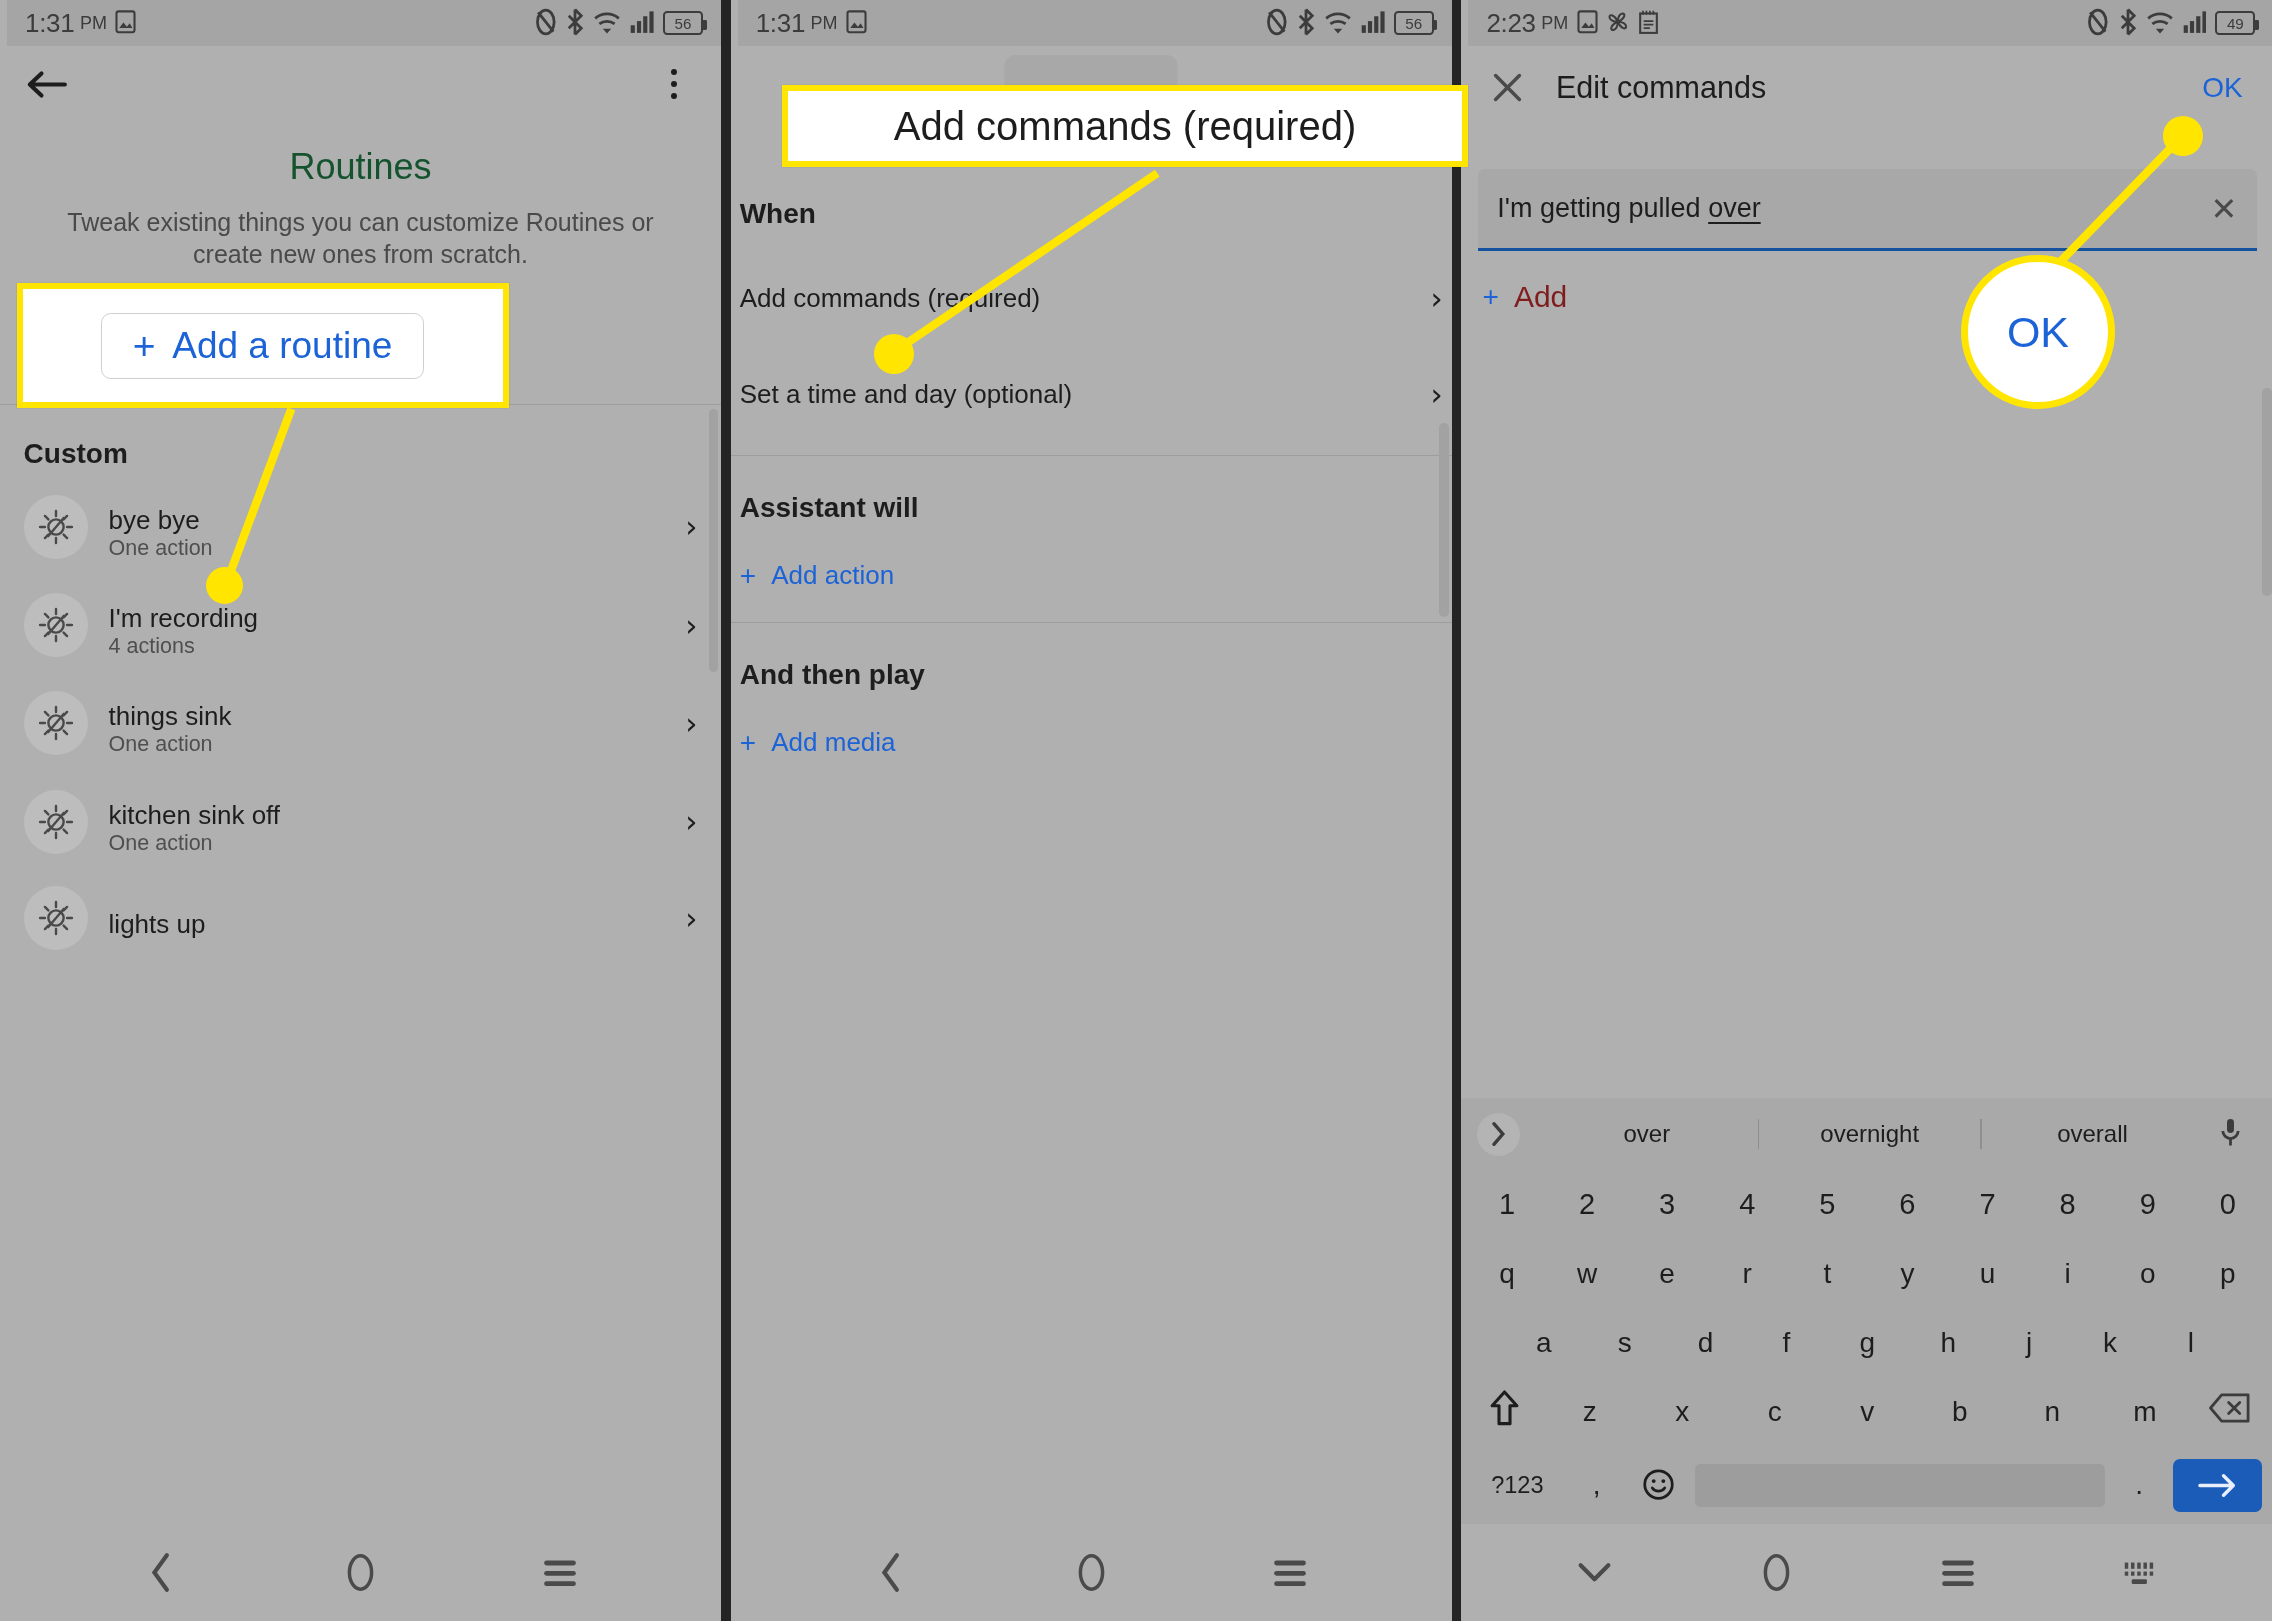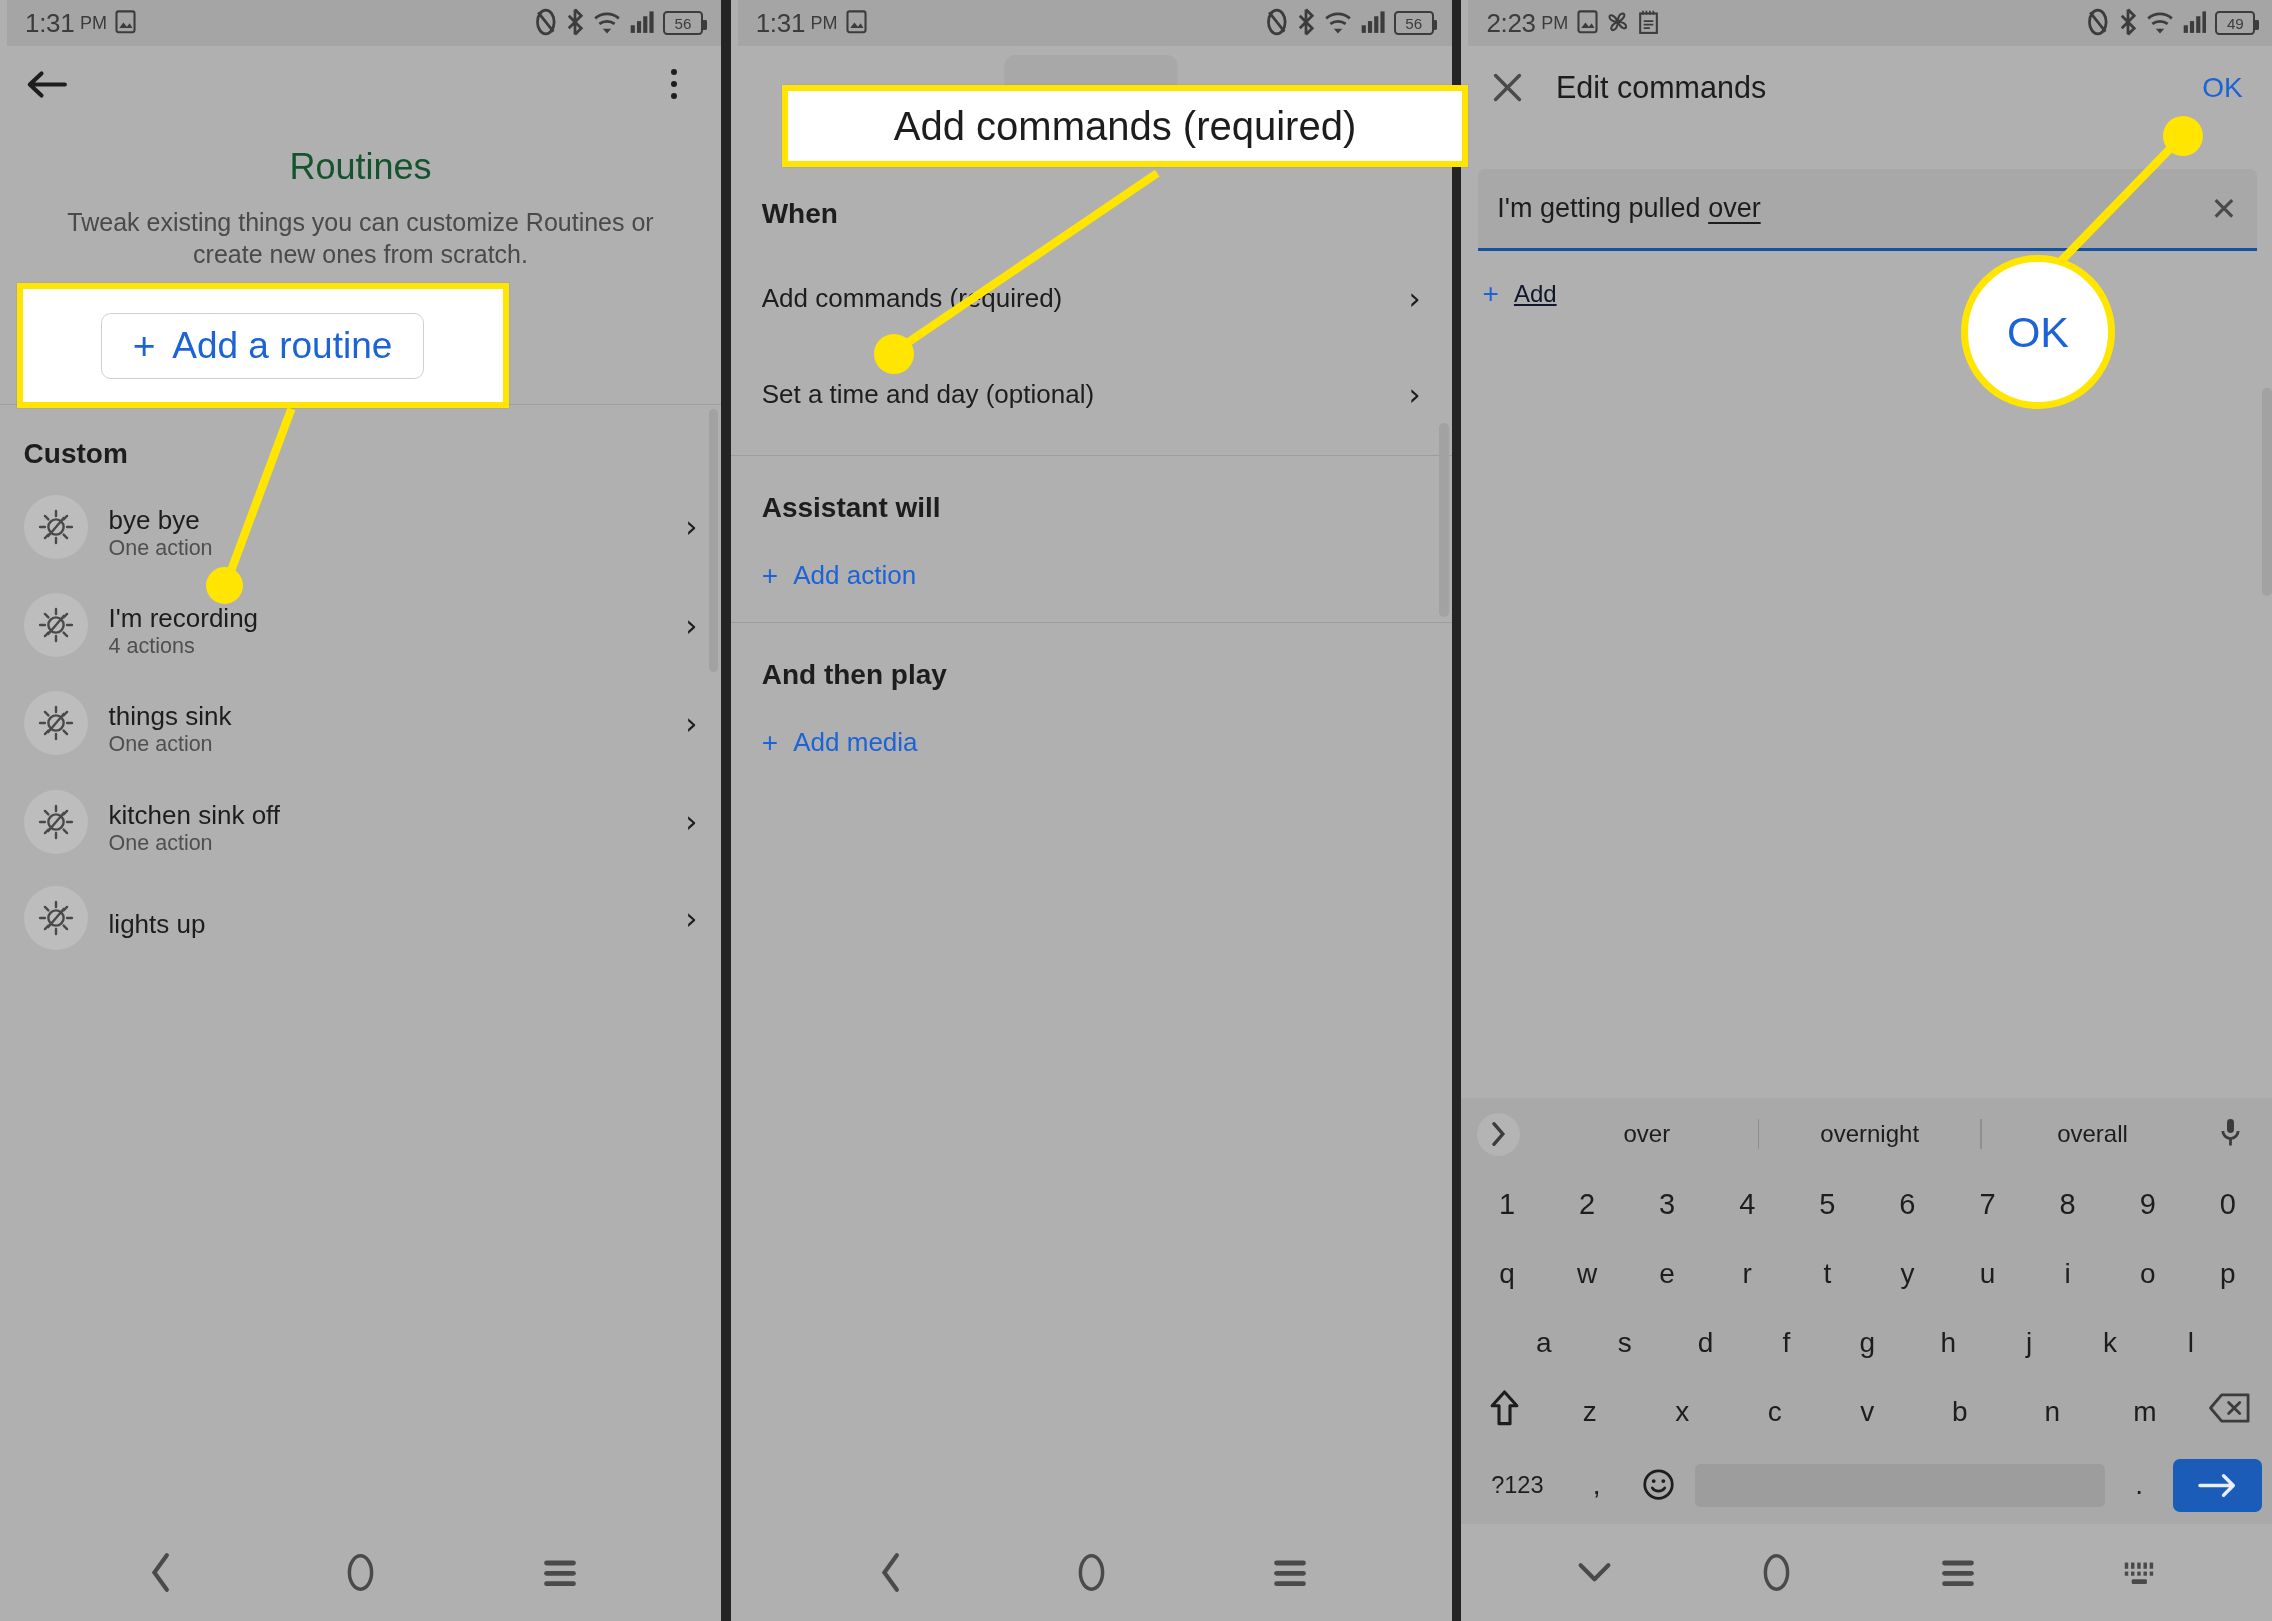--- a/index.html
+++ b/index.html
@@ -52,21 +52,21 @@
   .row-ic { width:64px; height:64px; border-radius:50%; background:#bdbdbd;
     display:flex; align-items:center; justify-content:center; flex:0 0 auto; }
   .row-txt { flex:1 1 auto;margin-top:12px; }
   .row-t { font-size:26px; color:#1d1d1d; }
   .row-s { font-size:21.5px; color:#4f4f4f; margin-top:5.5px; }
   .chev { font-size:30.5px; color:#1d1d1d; font-family:"DejaVu Sans", sans-serif; }
 
   
   .p2-pill { position:absolute; left:50%; transform:translateX(-50%); top:55px;
     width:173px; height:39px; border-radius:11px; background:#a8a8a8; }
-  .grp { padding:0 31px; }
+  .grp { padding:0 9px; }
   .grp-h { font-size:28px; font-weight:bold; color:#1d1d1d; padding:26px 0 0 0; }
   .lrow { display:flex; align-items:center; justify-content:space-between;
     padding:30.5px 0 30.5px 0; }
   .lrow span.t { font-size:26px; color:#1d1d1d; }
   .addlink { display:flex; align-items:center; gap:15.2px; padding:25px 0 30.5px 0; }
   .addlink .plus { font-size:28px; color:#1b63d6; line-height:1; }
   .addlink .lbl { font-size:26px; color:#1b63d6; }
   .hr { height:1.4px; background:#9d9d9d; }
 
   
@@ -75,21 +75,21 @@
   .p3-ok { font-size:28px; color:#1b63d6; padding-right:9.7px; }
   .cmdfield { margin:40px 16.6px 0 16.6px; background:#a8a8a8; border-radius:7px 7px 0 0;
     border-bottom:3.5px solid #14519f; display:flex; align-items:center;
     padding:23.6px 19.4px; gap:14px; }
   .cmdfield .val { flex:1 1 auto; font-size:27px; color:#1d1d1d; }
   .cmdfield .val u { text-decoration-style:solid; text-decoration-color:#1d1d1d;
     text-underline-offset:4.9px; }
   .clear-x { font-size:32px; color:#4a4a4a; line-height:1; }
   .p3-add { display:flex; align-items:center; gap:15.2px; margin:29px 0 0 21px; }
   .p3-add .plus { font-size:28px; color:#1b63d6; line-height:1; }
-  .p3-add .lbl { font-size:24px; color:#0f172a;text-decoration:underline; }
+  .p3-add .lbl { font-size:30px; color:#7f1d1d; }
 
   
   .kb { position:absolute; left:0; bottom:97px; width:812px; background:#a9a9a9; }
   .sugg { height:72px; display:flex; align-items:center; padding:0 15.2px; gap:0; }
   .sugg-exp { width:43px; height:43px; border-radius:50%; background:#b4b4b4;
     display:flex; align-items:center; justify-content:center; margin-right:16.6px; }
   .sugg-w { flex:1 1 0; text-align:center; font-size:24px; color:#1d1d1d; }
   .sugg-sep { width:1.4px; height:30.5px; background:#8f8f8f; }
   .kbrow { display:flex; align-items:center; justify-content:center; height:69px;
     padding:0 5.5px; }

